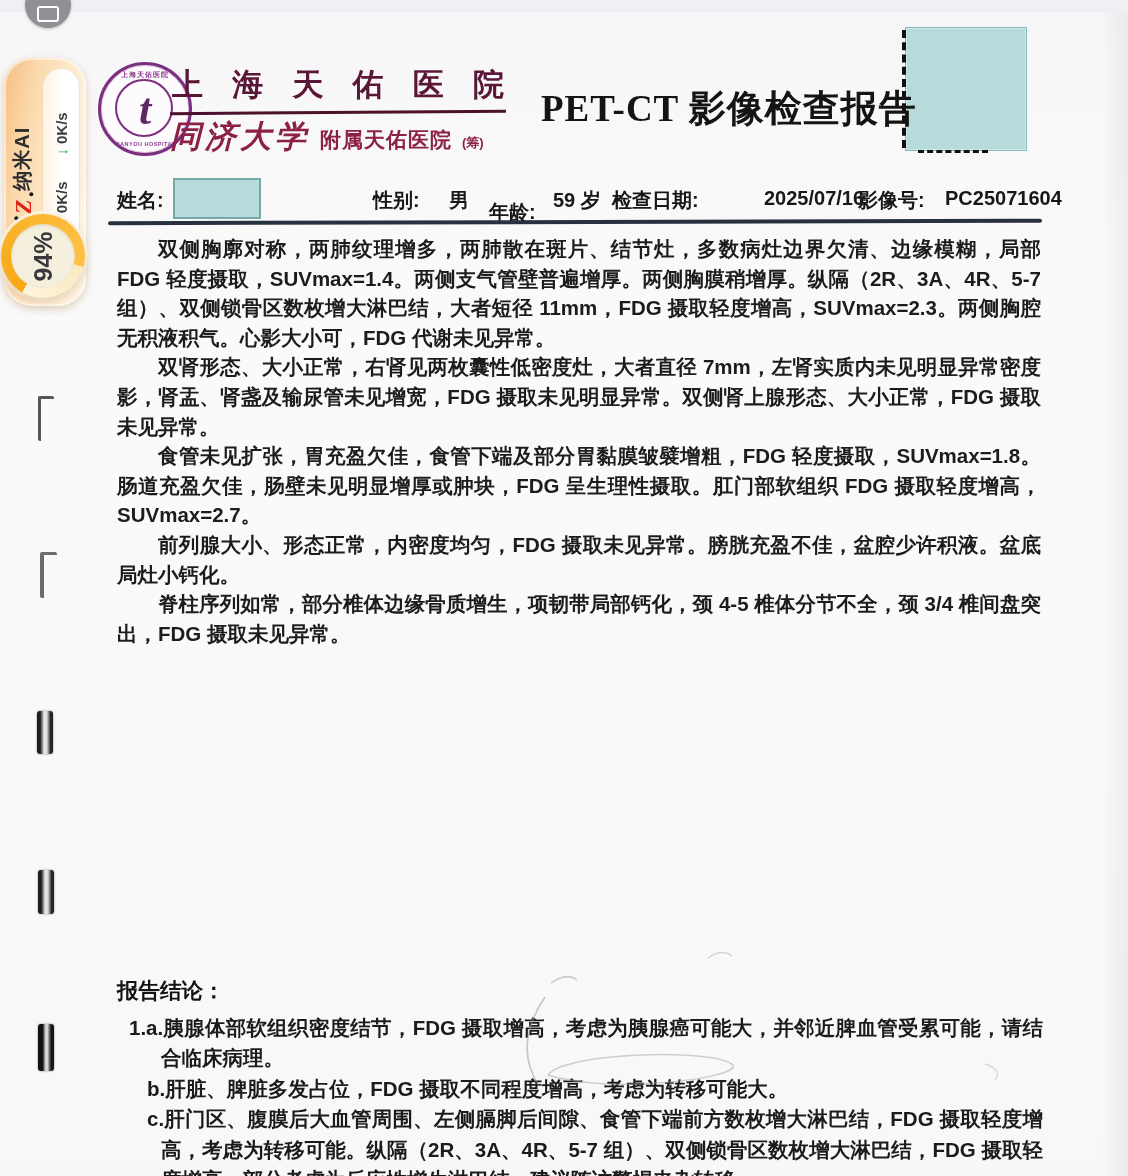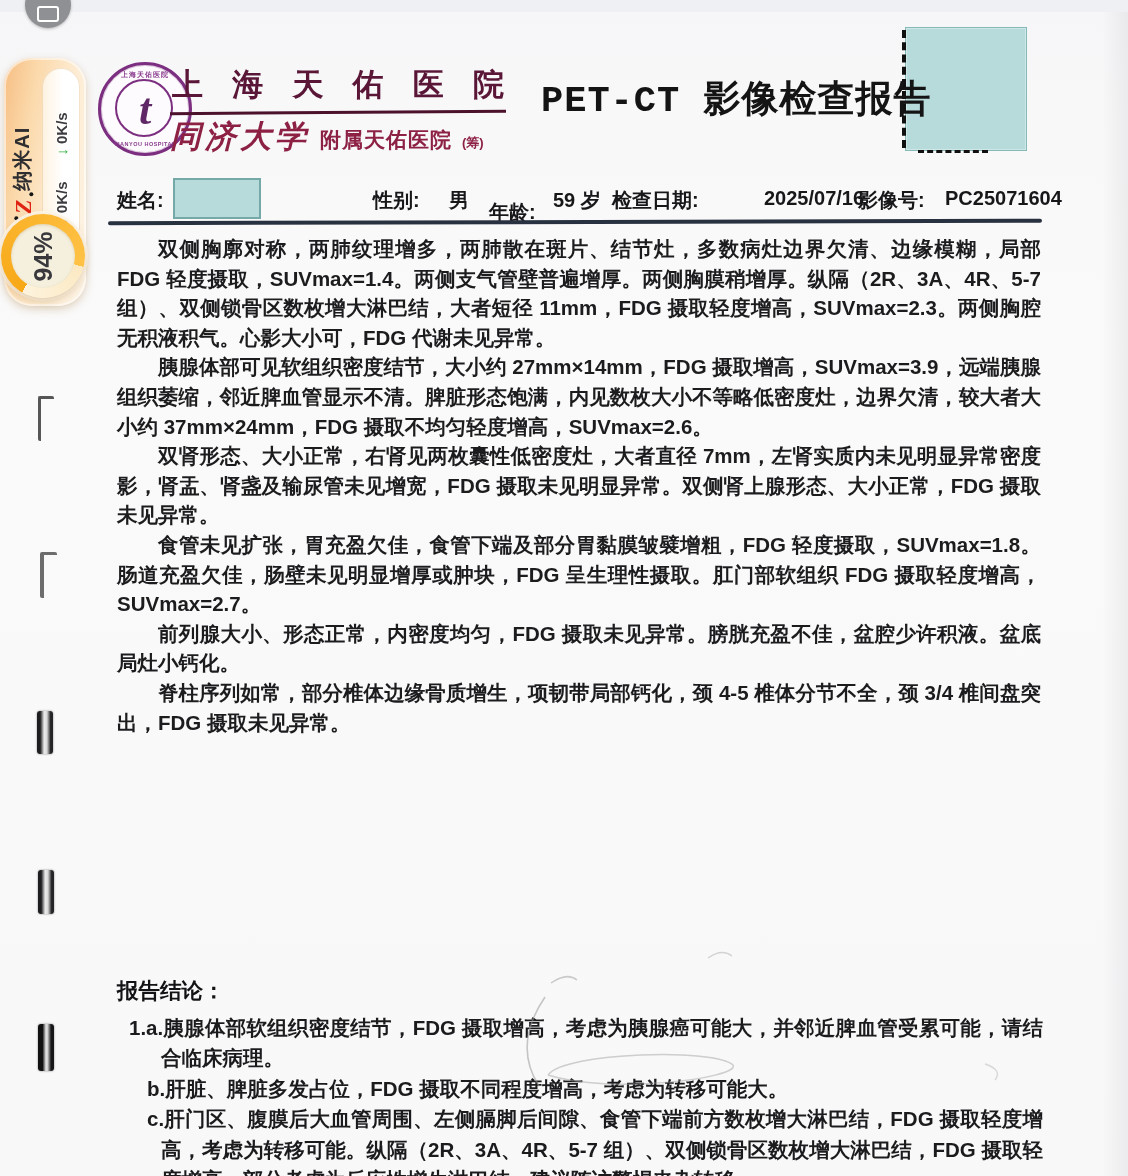--- a/index.html
+++ b/index.html
@@ -142,22 +142,22 @@
     transform:rotate(-0.4deg);
   }
   .hosp-line2{
     position:absolute;left:170px;top:104px;white-space:nowrap;color:#8d2144;
     display:flex;align-items:baseline;gap:10px;
   }
   .hosp-line2 .script{font-family:"Liberation Serif",serif;font-style:italic;font-weight:700;font-size:31px;letter-spacing:4px;}
   .hosp-line2 .bold{font-weight:900;font-size:21px;letter-spacing:1px;}
   .hosp-line2 .suffix{font-size:13px;font-weight:800;}
   .report-title{
-    position:absolute;left:541px;top:62px;
-    font-family:Liberation Mono, monospace;
+    position:absolute;left:541px;top:72px;
+    font-family:Liberation Serif, serif;
     font-size:37px;font-weight:700;color:#141414;letter-spacing:1px;white-space:nowrap;
   }
 
   
   .prow{position:absolute;top:169px;left:0;width:1128px;height:40px;
     font-size:20px;font-weight:700;color:#17171a;}
   .prow span{position:absolute;white-space:nowrap;}
   .p-name{left:117px;top:6px;}
   .p-gender{left:373px;top:6px;}
   .p-gender-v{left:449px;top:6px;font-weight:600;}
@@ -261,21 +261,20 @@
 
     <div class="redact name"></div>
 
     <div class="sep-line"></div>
 
     <div class="findings">
 
         <p>双侧胸廓对称，两肺纹理增多，两肺散在斑片、结节灶，多数病灶边界欠清、边缘模糊，局部 FDG 轻度摄取，SUVmax=1.4。两侧支气管壁普遍增厚。两侧胸膜稍增厚。纵隔（2R、3A、4R、5-7 组）、双侧锁骨区数枚增大淋巴结，大者短径 11mm，FDG 摄取轻度增高，SUVmax=2.3。两侧胸腔无积液积气。心影大小可，FDG 代谢未见异常。</p>
 
 
-        <p>胰腺体部可见软组织密度结节，大小约 27mm×14mm，FDG 摄取增高，SUVmax=3.9，远端胰腺组织萎缩，邻近脾血管显示不清。脾脏形态饱满，内见数枚大小不等略低密度灶，边界欠清，较大者大小约 37mm×24mm，FDG 摄取不均匀轻度增高，SUVmax=2.6。</p>
 
 
         <p>双肾形态、大小正常，右肾见两枚囊性低密度灶，大者直径 7mm，左肾实质内未见明显异常密度影，肾盂、肾盏及输尿管未见增宽，FDG 摄取未见明显异常。双侧肾上腺形态、大小正常，FDG 摄取未见异常。</p>
 
         <p>食管未见扩张，胃充盈欠佳，食管下端及部分胃黏膜皱襞增粗，FDG 轻度摄取，SUVmax=1.8。肠道充盈欠佳，肠壁未见明显增厚或肿块，FDG 呈生理性摄取。肛门部软组织 FDG 摄取轻度增高，SUVmax=2.7。</p>
 
         <p>前列腺大小、形态正常，内密度均匀，FDG 摄取未见异常。膀胱充盈不佳，盆腔少许积液。盆底局灶小钙化。</p>
 
         <p>脊柱序列如常，部分椎体边缘骨质增生，项韧带局部钙化，颈 4-5 椎体分节不全，颈 3/4 椎间盘突出，FDG 摄取未见异常。</p>
       </div>

